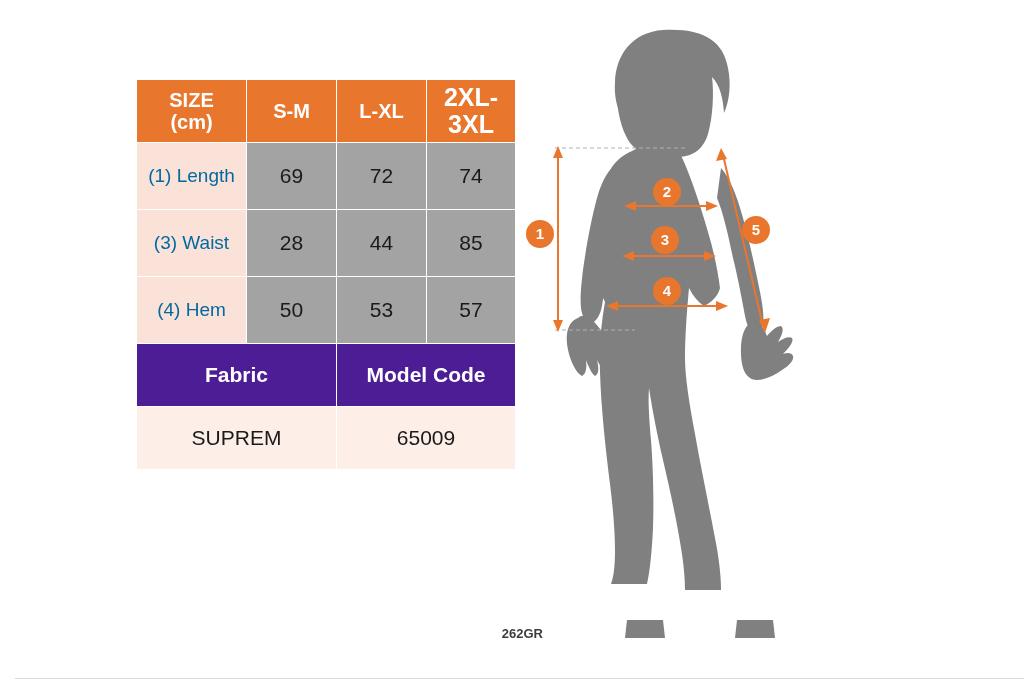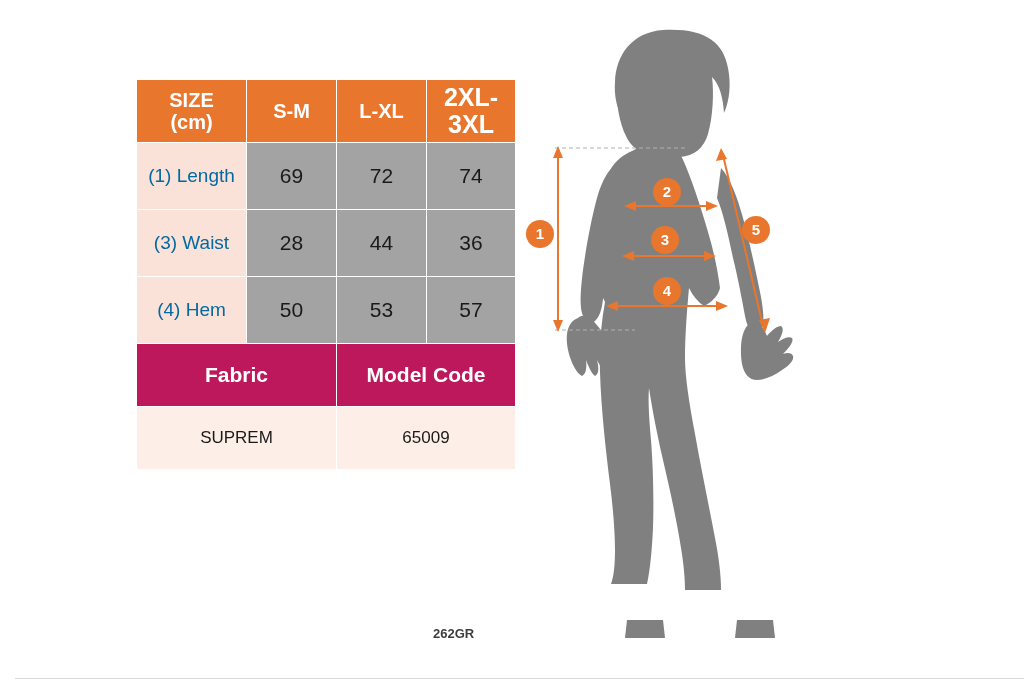--- a/index.html
+++ b/index.html
@@ -68,39 +68,39 @@
     color: #1a1a1a;
     font-size: 21px;
     height: 66px;
   }
   col.c1 { width: 110px; }
   col.c2 { width: 90px; }
   col.c3 { width: 90px; }
   col.c4 { width: 89px; }
 
   .footer-hdr {
-    background: #be185d;
+    background: #4c1d95;
     color: #ffffff;
     font-weight: bold;
     font-size: 21px;
     height: 62px;
   }
   .footer-val {
     background: #fdeee8;
     color: #1a1a1a;
-    font-size: 17px;
+    font-size: 21px;
     height: 62px;
   }
 
   .code-note {
     position: absolute;
     left: 418px;
     top: 626px;
     width: 110px;
-    text-align: left;
+    text-align: right;
     font-size: 13px;
     font-weight: bold;
     color: #3d3d3d;
   }
 
   
   .figure-panel {
     position: absolute;
     left: 520px;
     top: 20px;
@@ -161,21 +161,21 @@
         <td class="val-cell">69</td>
         <td class="val-cell">72</td>
         <td class="val-cell">74</td>
       </tr>
 
 
       <tr>
         <td class="row-label">(3) Waist</td>
         <td class="val-cell">28</td>
         <td class="val-cell">44</td>
-        <td class="val-cell">36</td>
+        <td class="val-cell">85</td>
       </tr>
 
       <tr>
         <td class="row-label">(4) Hem</td>
         <td class="val-cell">50</td>
         <td class="val-cell">53</td>
         <td class="val-cell">57</td>
       </tr>
 
 

